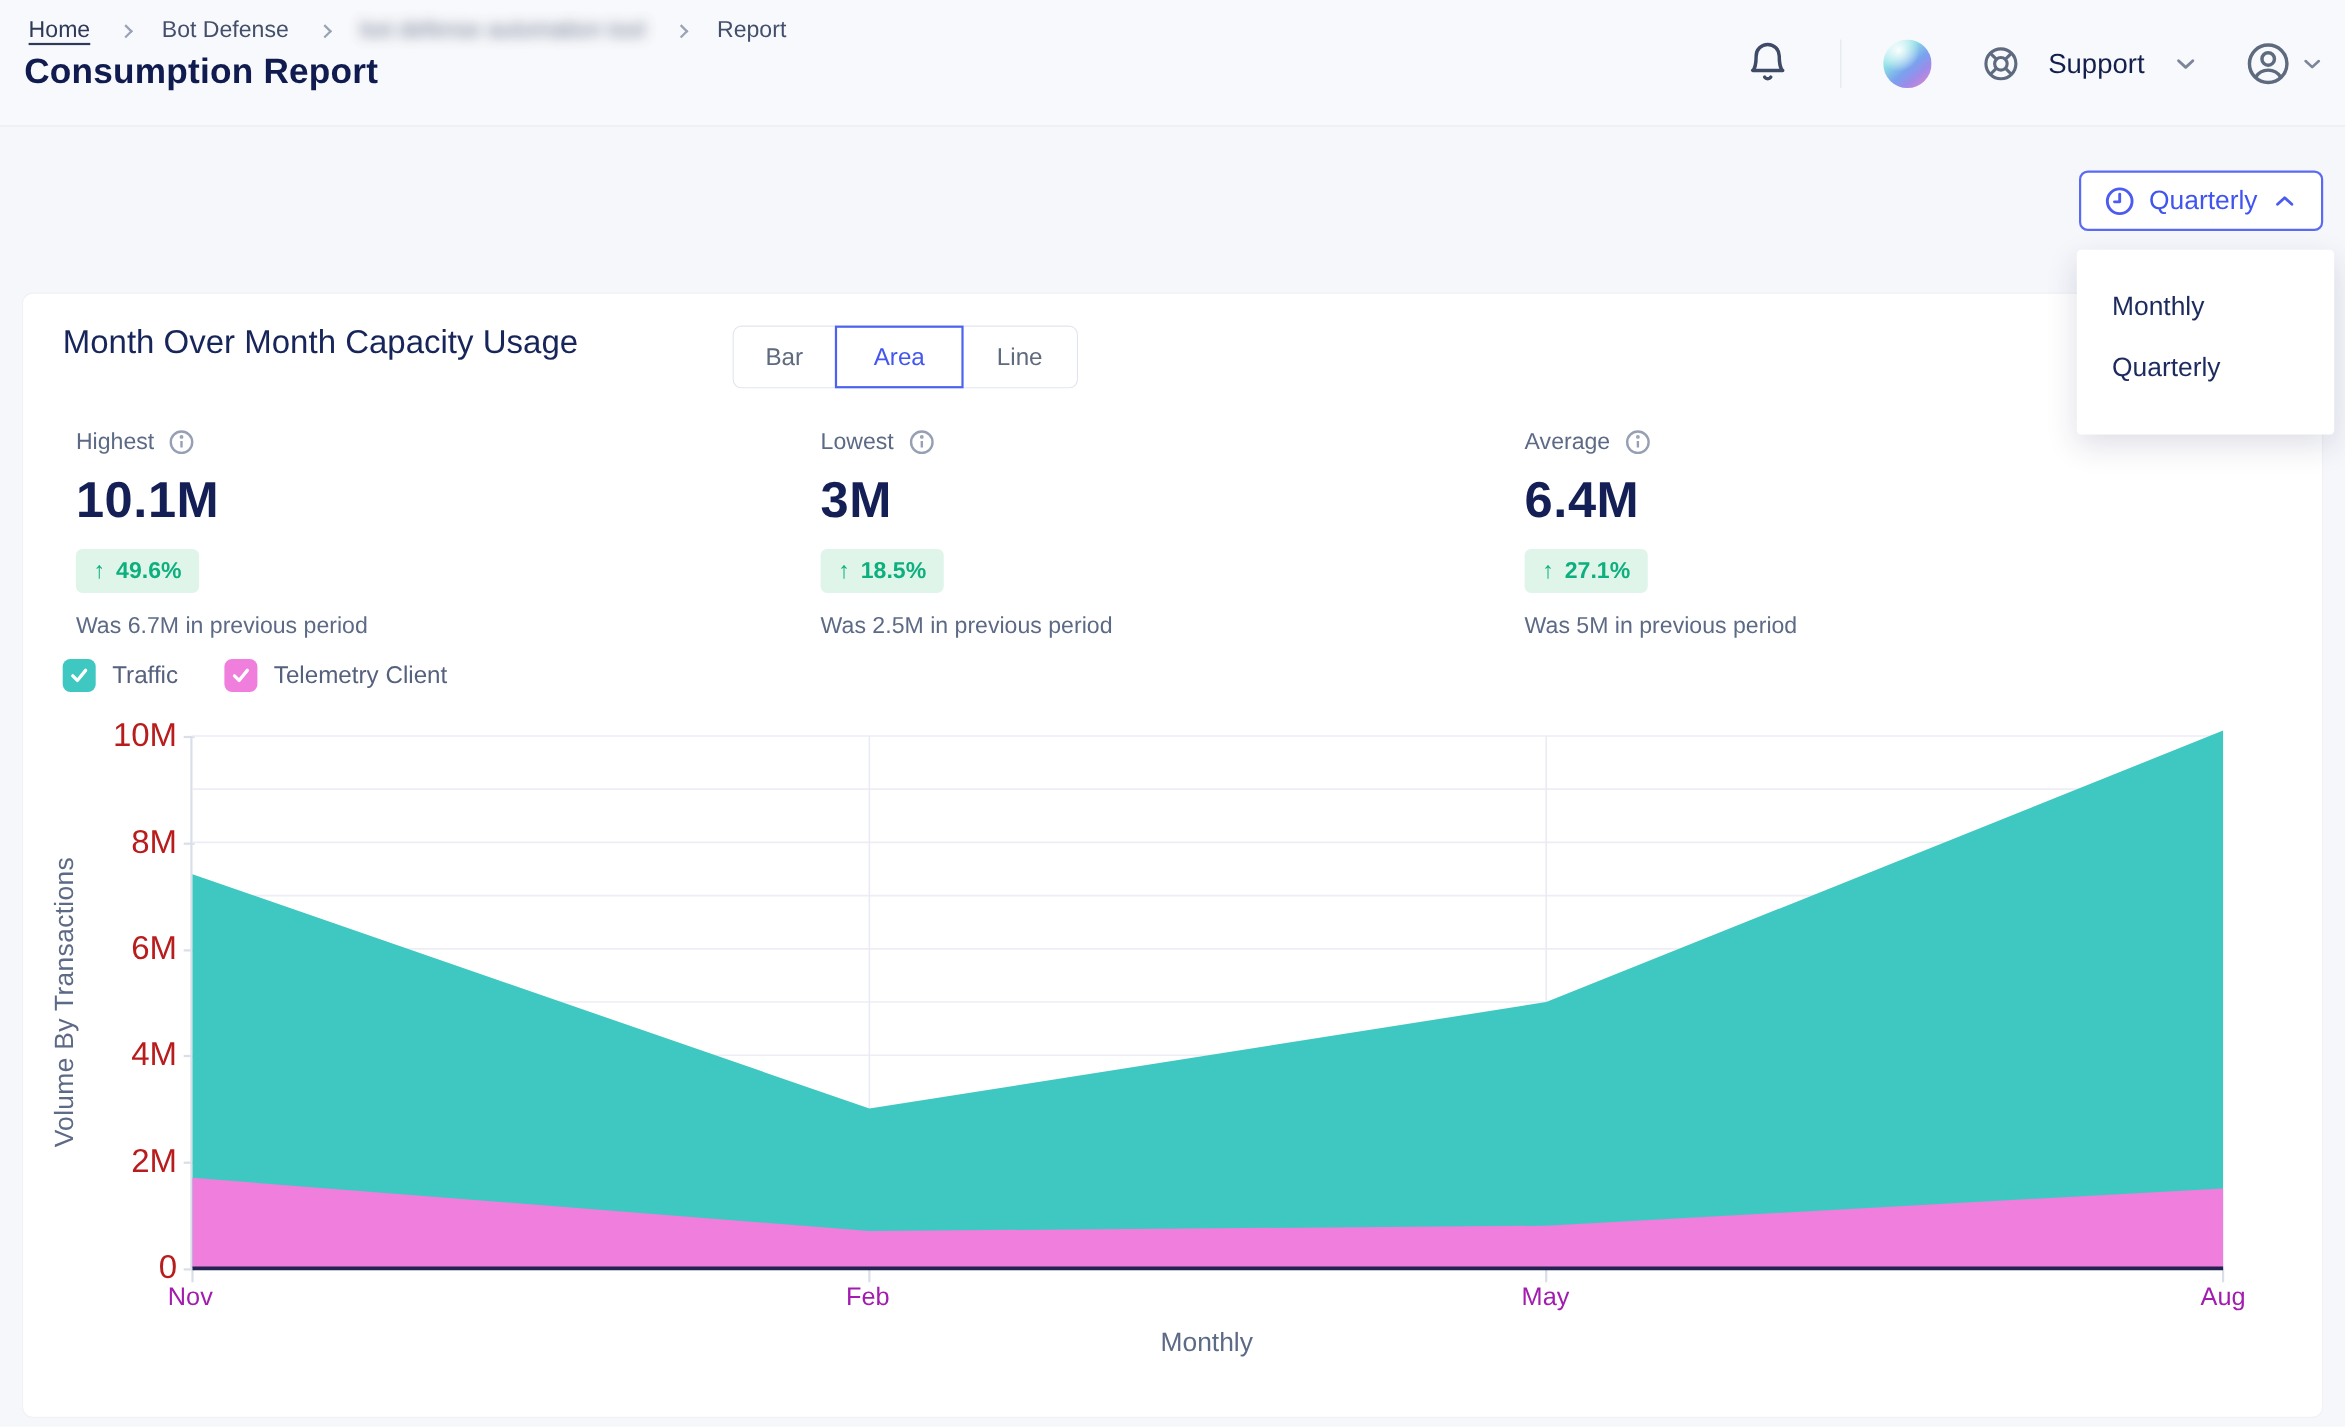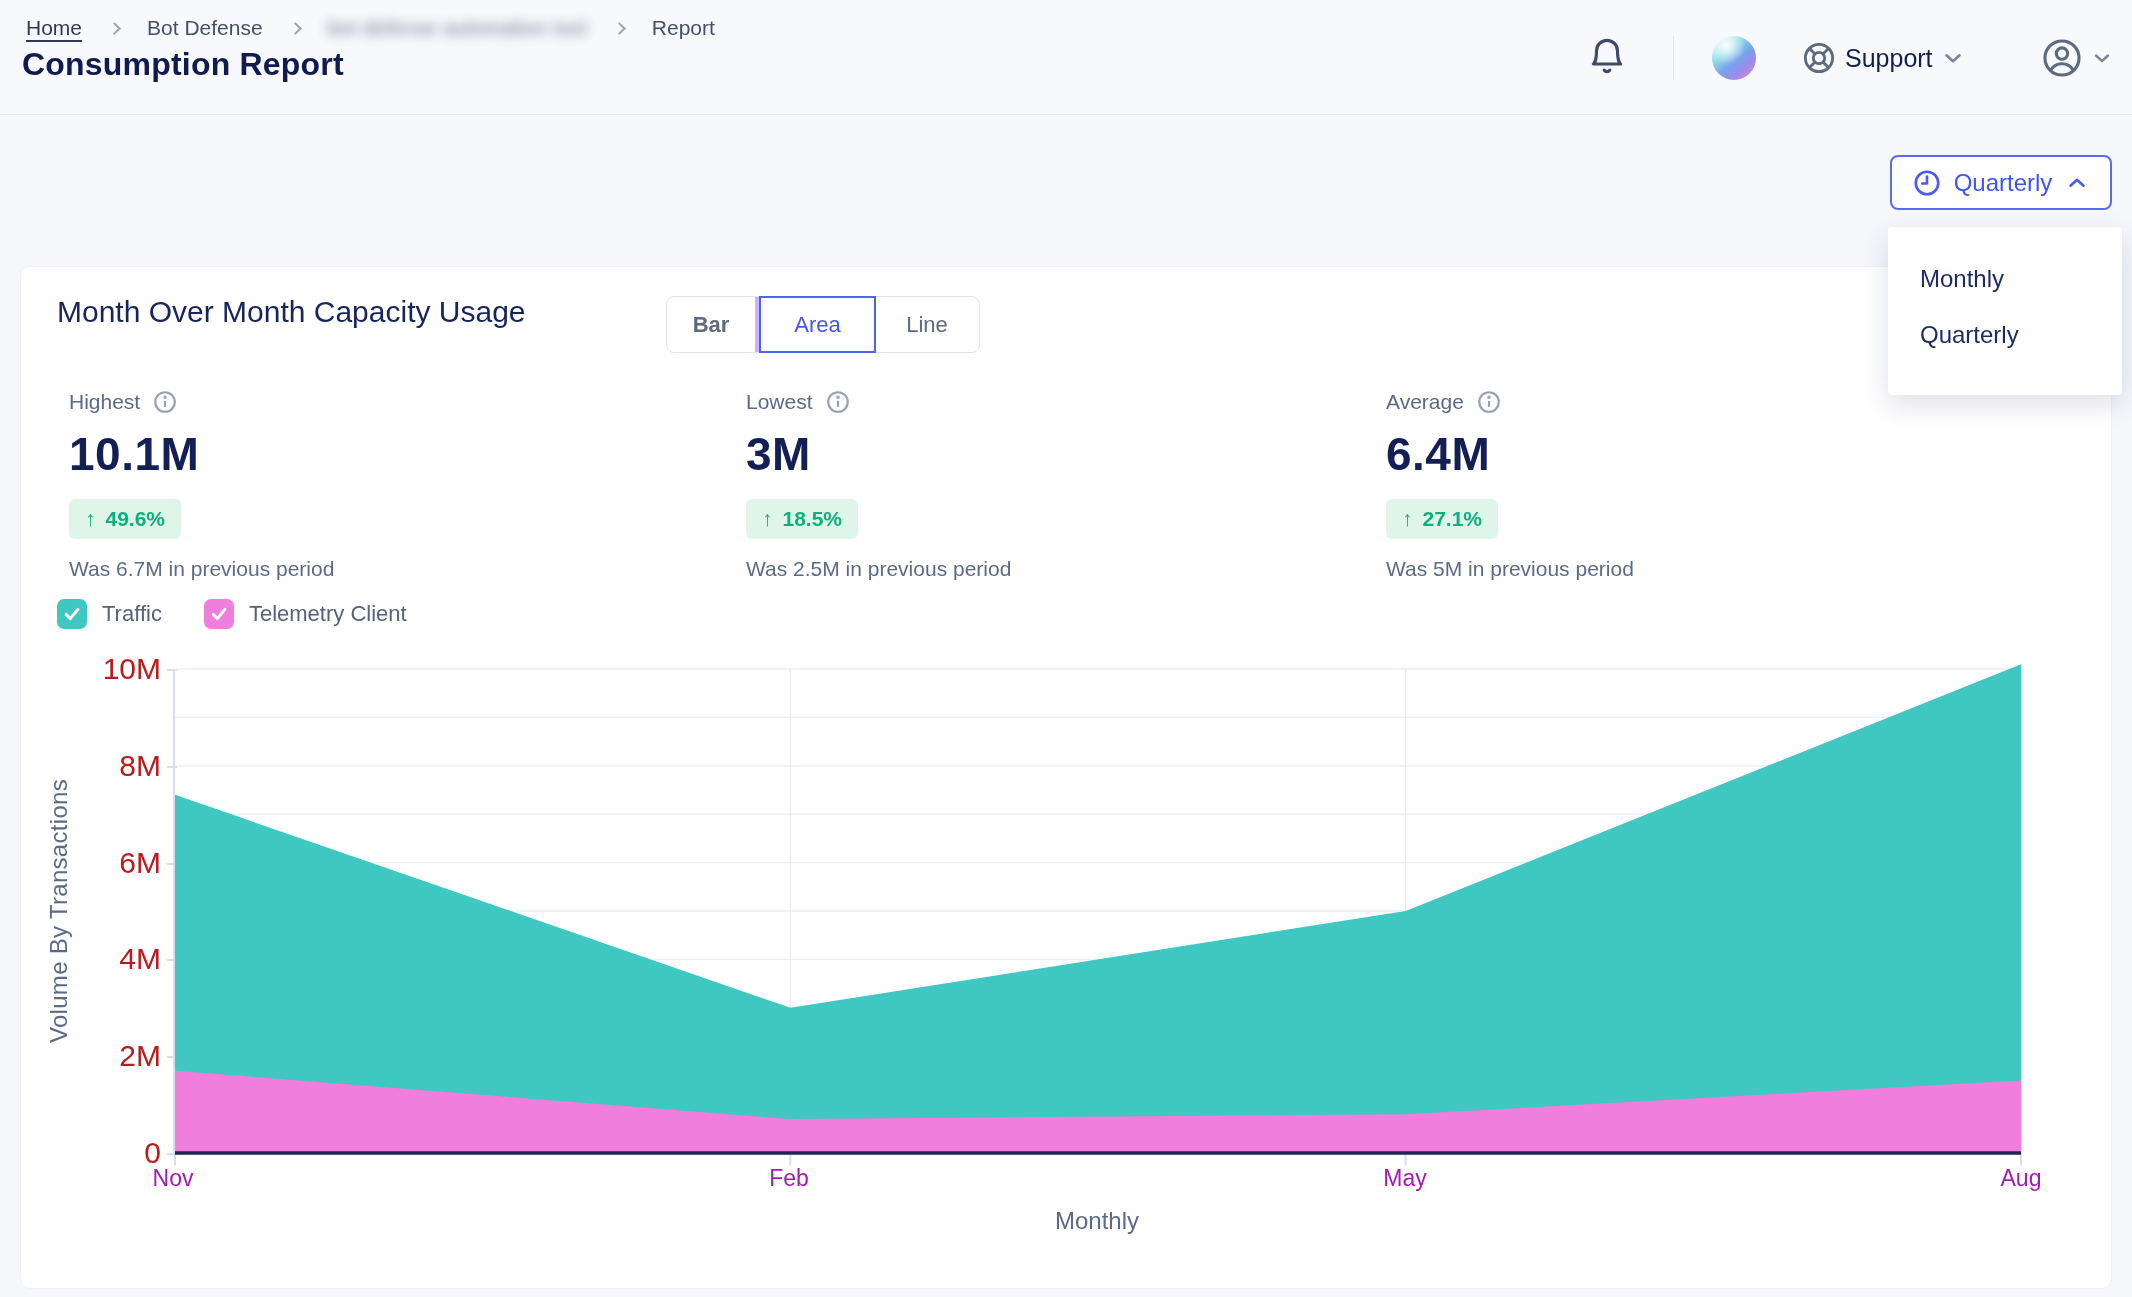--- a/index.html
+++ b/index.html
@@ -19,21 +19,21 @@
   .blurred { filter:blur(6px); opacity:.8; }
   .page-title { position:absolute; top:46px; left:22px; font-size:32px; font-weight:600; color:#101C4F; letter-spacing:.2px; }
   .icon-btn { background:none; border:none; cursor:pointer; display:flex; align-items:center; }
   .bell-btn { position:absolute; left:1586px; top:36px; color:#3E4A66; }
   .hdr-divider { position:absolute; left:1673px; top:36px; width:1px; height:44px; background:#E2E5EC; }
   .avatar { position:absolute; left:1712px; top:36px; width:44px; height:44px; border-radius:50%; cursor:pointer;
     background:
       radial-gradient(circle at 32% 22%, rgba(255,255,255,.95) 0%, rgba(255,255,255,0) 42%),
       linear-gradient(140deg,#E2FBFF 0%, #8FE0E6 32%, #79A2EE 56%, #9D8BE9 73%, #EC85C6 100%);
   }
-  .support { position:absolute; left:1800px; top:30px; height:56px; display:flex; align-items:center; gap:7px;
+  .support { position:absolute; left:1800px; top:30px; height:56px; display:flex; align-items:center; gap:24px;
     font-size:25px; color:#13204E; background:none; border:none; cursor:pointer; }
   .support .ring { color:#5E6A7E; display:flex; }
   .user-menu { position:absolute; left:2040px; top:32px; height:52px; display:flex; align-items:center; gap:6px;
     background:none; border:none; cursor:pointer; color:#5E6A7E; }
   .chev { color:#7C8698; display:flex; }
   
   .period-btn { position:absolute; left:1890px; top:155px; width:222px; height:55px; background:#fff;
     border:2px solid #5B6AF3; border-radius:8px; display:flex; align-items:center; justify-content:center; gap:12px;
     font-size:24px; color:#4154EF; cursor:pointer; z-index:6; font-family:inherit; }
   .period-menu { position:absolute; left:1888px; top:227px; width:234px; height:168px; background:#fff; border-radius:4px;
@@ -41,21 +41,21 @@
   .period-item { height:56px; display:flex; align-items:center; padding-left:32px; font-size:24px; color:#1C2A5E; cursor:pointer; }
   
   .card { position:absolute; left:20px; top:266px; width:2092px; height:1023px; background:#fff; border-radius:10px;
     border:1px solid #EFF1F6; z-index:1; }
   .card-title { position:absolute; left:36px; top:28px; font-size:30px; font-weight:500; color:#17255A; }
   .segmented { position:absolute; left:645px; top:29px; height:57px; display:flex; background:#fff;
     border:1px solid #E2E5EE; border-radius:8px; overflow:visible; }
   .segment { display:flex; align-items:center; justify-content:center; font-size:22px; color:#5E6A7E;
     background:none; border:none; cursor:pointer; position:relative; font-family:inherit; }
   .segment.w1{ width:93px; } .segment.w2{ width:115px; } .segment.w3{ width:104px; }
-  .segment.sep { border-right:5px solid #c4b5fd;font-weight:bold; }
+  .segment.sep { border-right:1px solid #c4b5fd; }
   .segment.active { color:#4456EF; }
   .segment.active::after { content:''; position:absolute; inset:-1px; border:2px solid #4C63F0; pointer-events:none; }
   
   .stat { position:absolute; top:122px; }
   .stat.c1{ left:36px;margin-left:12px; } .stat.c2{ left:725px; } .stat.c3{ left:1365px; }
   .stat-label-row { display:flex; align-items:center; gap:12px; font-size:21px; color:#5D6A86; }
   .info { color:#97A0B3; display:flex; cursor:pointer; }
   .stat-value { margin-top:12px; font-size:46px; font-weight:700; color:#131F55; letter-spacing:.5px; }
   .badge { display:inline-flex; align-items:center; gap:10px; margin-top:18px; background:#DFF5EA; color:#0EAF7E;
     font-size:21px; font-weight:700; padding:8px 16px; border-radius:6px; }

